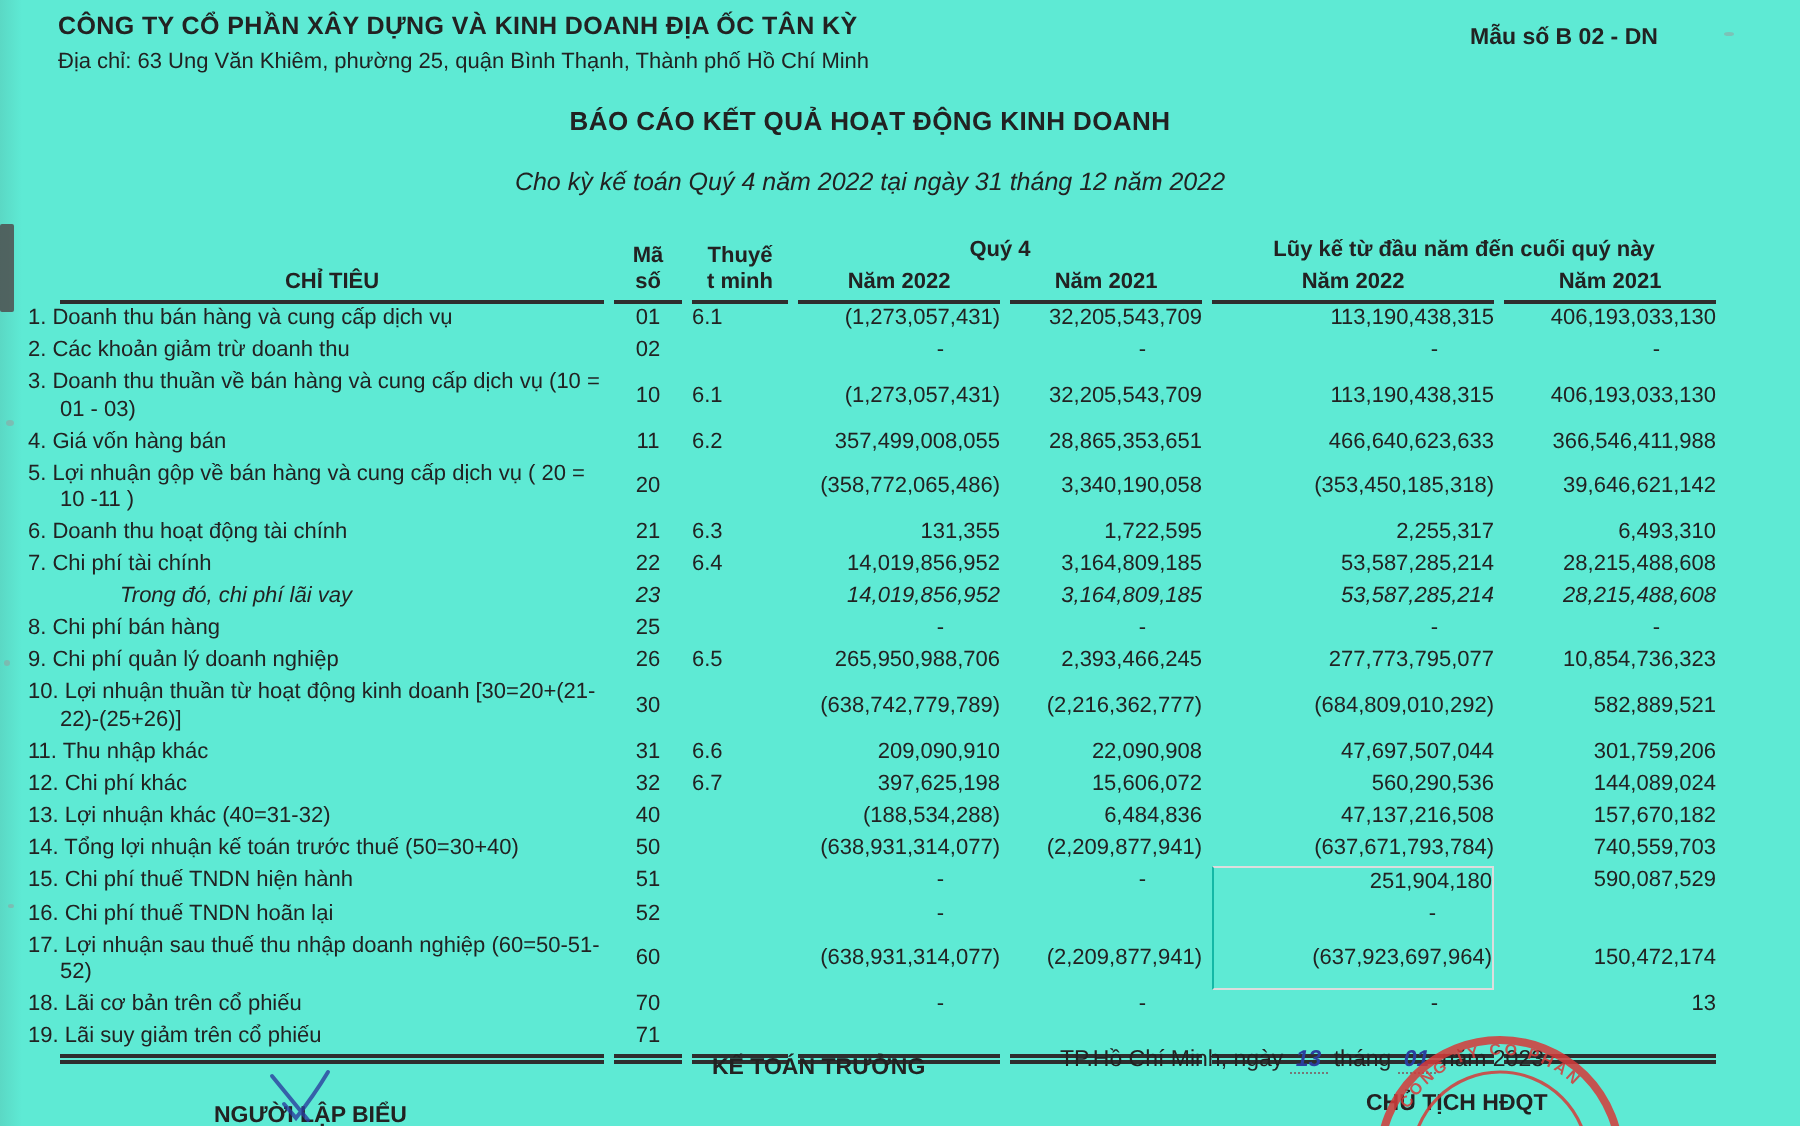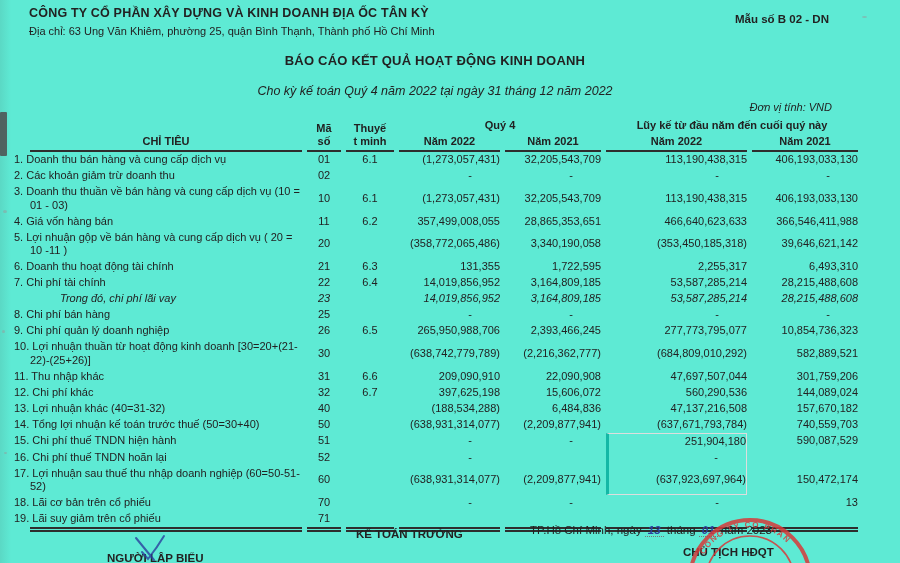--- a/index.html
+++ b/index.html
@@ -41,28 +41,28 @@
   table.rpt th, table.rpt td { padding: 1px 0 1.5px 0; line-height: 13.5px; box-sizing: border-box; font-weight: normal; }
   table.rpt th { font-weight: bold; vertical-align: bottom; }
 
   th.th-label { text-align: center; vertical-align: middle; border-bottom: 2px solid #2e2e2e; }
   th.th-ma, th.th-tm { text-align: center; vertical-align: middle; white-space: pre-line; border-bottom: 2px solid #2e2e2e; line-height: 13px; }
   th.th-group { text-align: center; vertical-align: top; padding-bottom: 0; }
   th.th-year  { text-align: center; border-bottom: 2px solid #2e2e2e; }
 
   td.cell-label { text-align: left; padding-left: 16px; text-indent: -16px; }
   td.cell-ma { text-align: center; }
-  td.cell-tm { text-align: center; }
+  td.cell-tm { }
   td.cell-num { text-align: right; padding-right: 3px; }
   td.cell-num.dash { padding-right: 28px; }
 
   tr.row-italic td { font-style: italic; }
   tr.row-italic td.cell-label { padding-left: 30px; text-indent: 0; }
 
-  td.boxed { border-left: 3px solid #14b8a6; border-right: 1px solid #ddd; }
+  td.boxed { border-left: 1px solid #14b8a6; border-right: 1px solid #ddd; }
   td.boxed-top { border-top: 1px solid #ddd; }
   td.boxed-bottom { border-bottom: 1px solid #ddd; }
 
   table.rpt tr.last-row td { border-bottom: 5px double #2e2e2e; }
 
   .date-line { position: absolute; left: 530px; top: 524px; font-size: 11.5px; white-space: nowrap; }
   .hand { color: var(--hand-blue, #2b3f9e); font-style: italic; font-weight: bold; padding: 0 3px; border-bottom: 1px dotted #777; }
 
   .sig { position: absolute; font-weight: bold; font-size: 11.5px; white-space: nowrap; }
   .sig-left   { left: 107px; top: 552px; }
@@ -83,21 +83,20 @@
   <div class="speck" style="left:2px; top:330px; width:3px; height:3px;"></div>
   <div class="speck" style="left:4px; top:452px; width:3px; height:2px;"></div>
   <div class="speck" style="left:862px; top:16px; width:5px; height:2px;"></div>
 
   <div class="company">CÔNG TY CỔ PHẦN XÂY DỰNG VÀ KINH DOANH ĐỊA ỐC TÂN KỲ</div>
   <div class="address">Địa chỉ: 63 Ung Văn Khiêm, phường 25, quận Bình Thạnh, Thành phố Hồ Chí Minh</div>
   <div class="form-no">Mẫu số B 02 - DN</div>
 
   <div class="title">BÁO CÁO KẾT QUẢ HOẠT ĐỘNG KINH DOANH</div>
   <div class="subtitle">Cho kỳ kế toán Quý 4 năm 2022 tại ngày 31 tháng 12 năm 2022</div>
-  <div class="unit">Đơn vị tính: VND</div>
 
   <div class="tbl-wrap">
     <table class="rpt">
       <colgroup>
         <col class="c-label">
           <col class="c-ma">
           <col class="c-tm">
         <col class="c-q422">
           <col class="c-q421">
           <col class="c-lk22">

